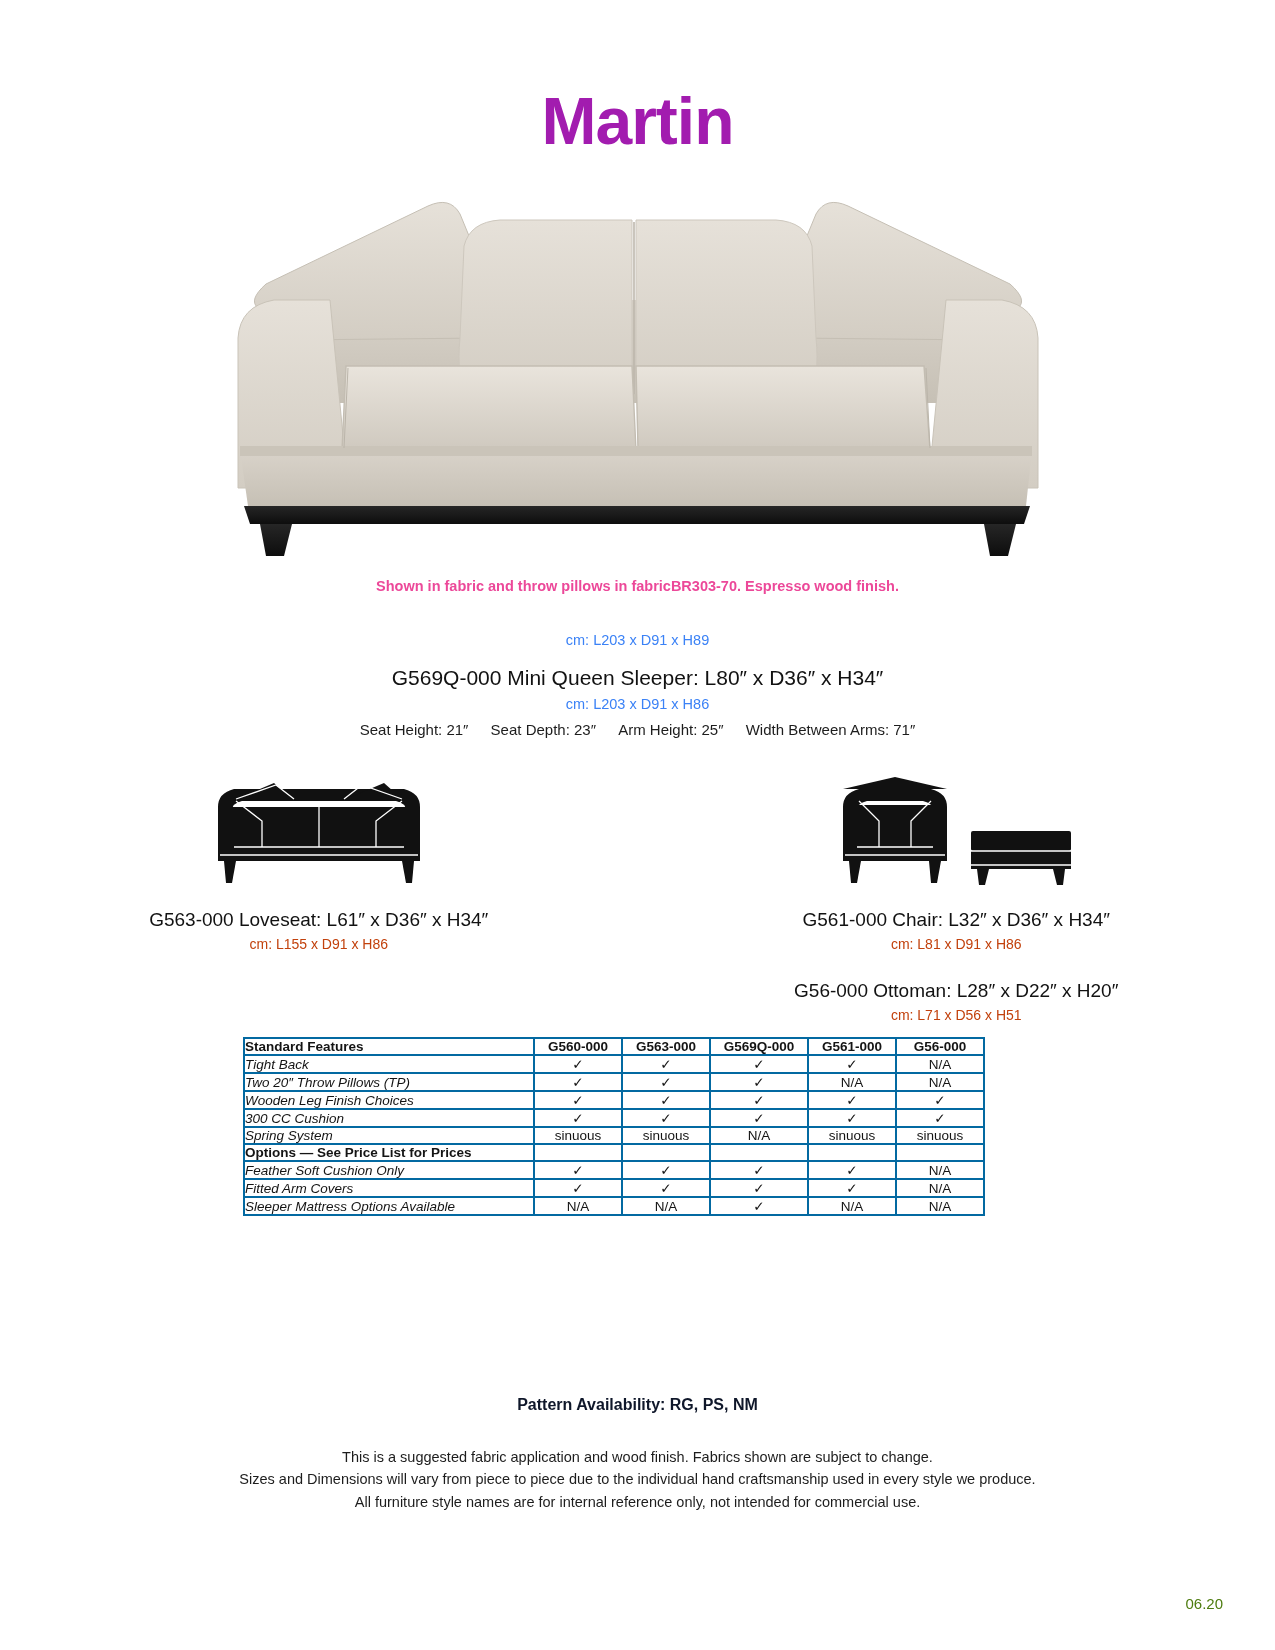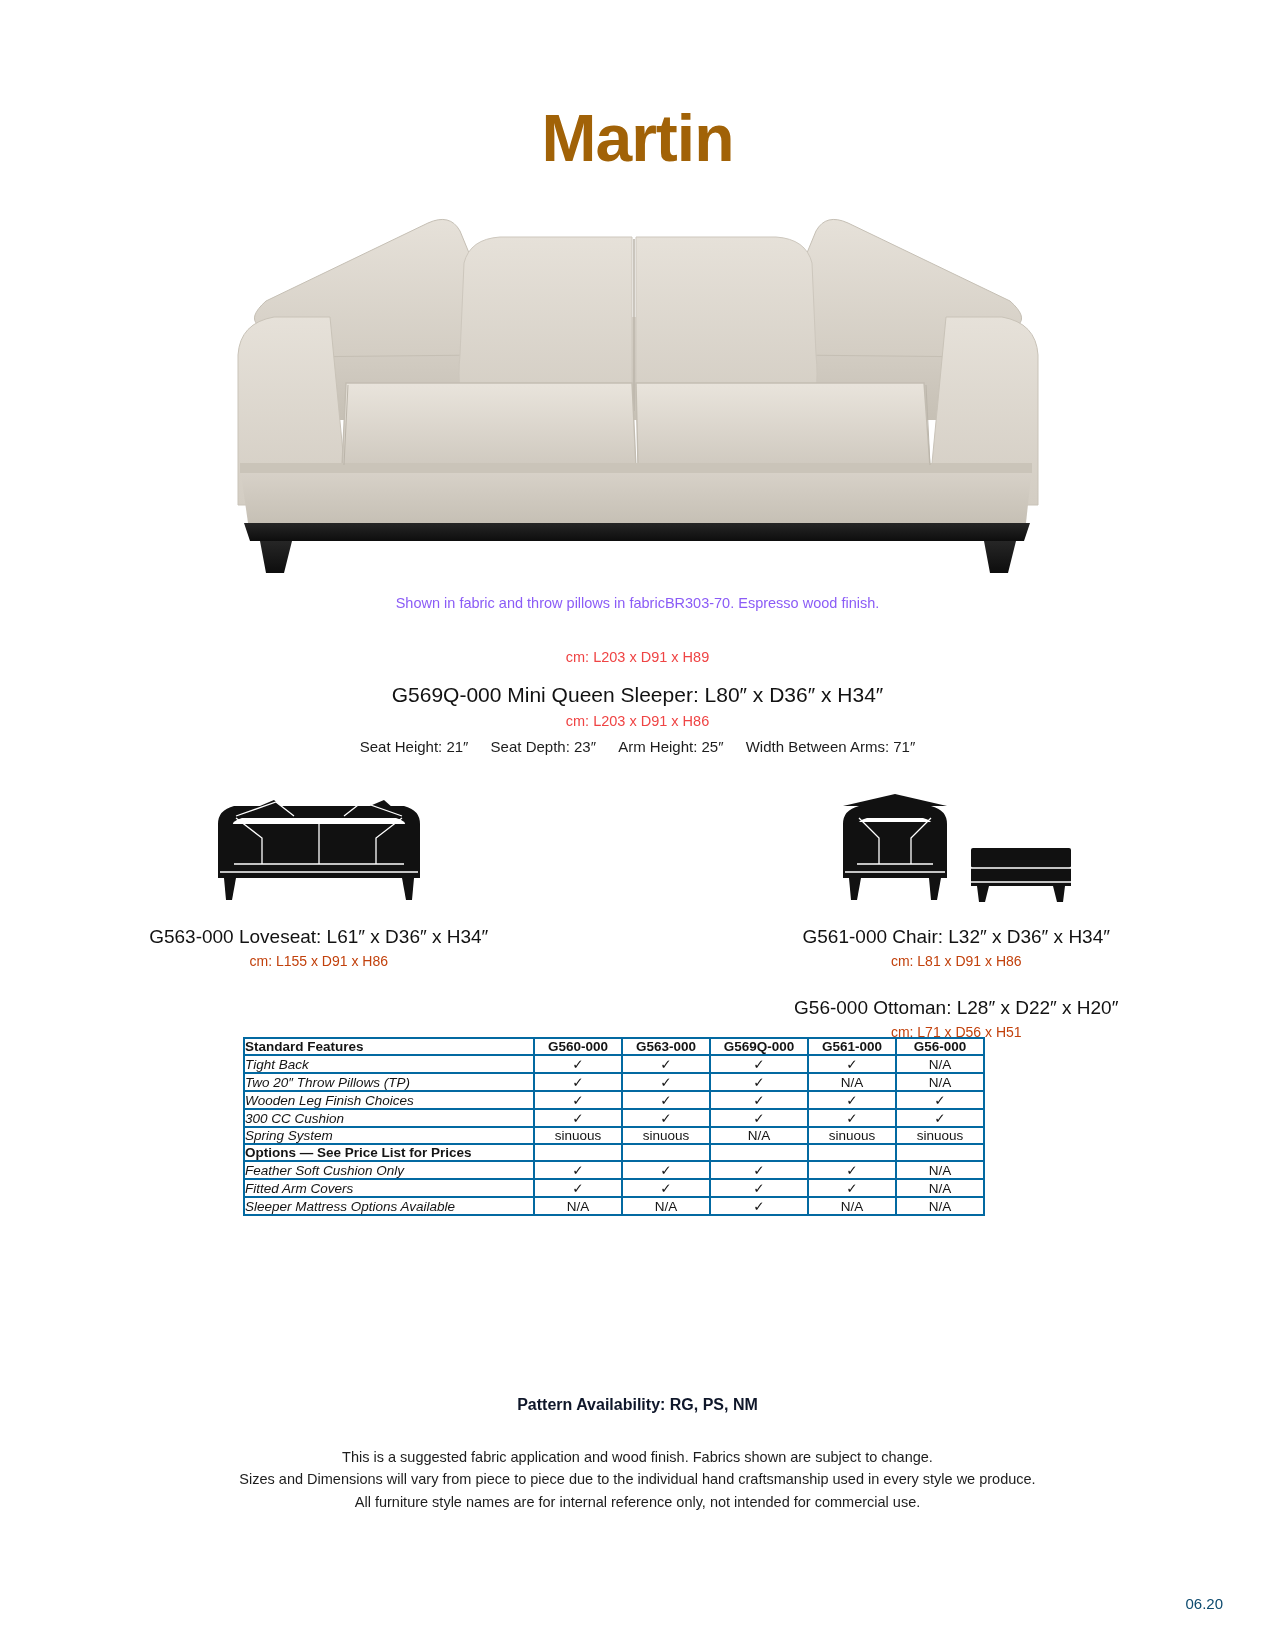--- a/index.html
+++ b/index.html
@@ -14,55 +14,56 @@
     position: relative;
     overflow: hidden;
   }
 
   
   .page-title {
     text-align: center;
     font-size: 66px;
     font-weight: bold;
     letter-spacing: -1px;
-    margin: 17px;
+    margin: 0;
     padding-top: 88px;
-    color: #a16207;
+    color: #a21caf;
     line-height: 1;
   }
 
   
   .hero-wrap {
     width: 100%;
     display: flex;
     justify-content: center;
     margin-top: 34px;
   }
   .hero-svg { display: block; }
 
   
   .fabric-caption {
     text-align: center;
     font-size: 14.5px;
     margin-top: 20px;
-    color: #8b5cf6;
+    color: #ec4899;
+    font-weight: bold;
   }
 
   
   .spec-block { margin-top: 38px; }
   .spec-main {
     text-align: center;
     font-size: 21px;
     color: #121212;
     line-height: 1.25;
   }
   .spec-cm {
     text-align: center;
     font-size: 14.5px;
-    color: #ef4444;
+    color: #3b82f6;
     margin-top: 5px;
   }
   .spec-gap { height: 17px; }
   .spec-extra {
     text-align: center;
     font-size: 15px;
     color: #1d1d1d;
     margin-top: 9px;
   }
   .spec-extra span { margin: 0 9px; }
@@ -175,21 +176,21 @@
     top: 1446px; left: 0; width: 100%;
     text-align: center;
     font-size: 14.5px;
     line-height: 1.55;
     color: #1d1d1d;
   }
   .page-num {
     position: absolute;
     right: 52px; bottom: 38px;
     font-size: 15px;
-    color: #0c4a6e;
+    color: #4d7c0f;
     margin-top: 30px;
   }
 </style>
 </head>
 <body>
 
 <h1 class="page-title">Martin</h1>
 
 <div class="hero-wrap">
   <svg class="hero-svg" width="840" height="370" viewBox="0 0 840 370">

